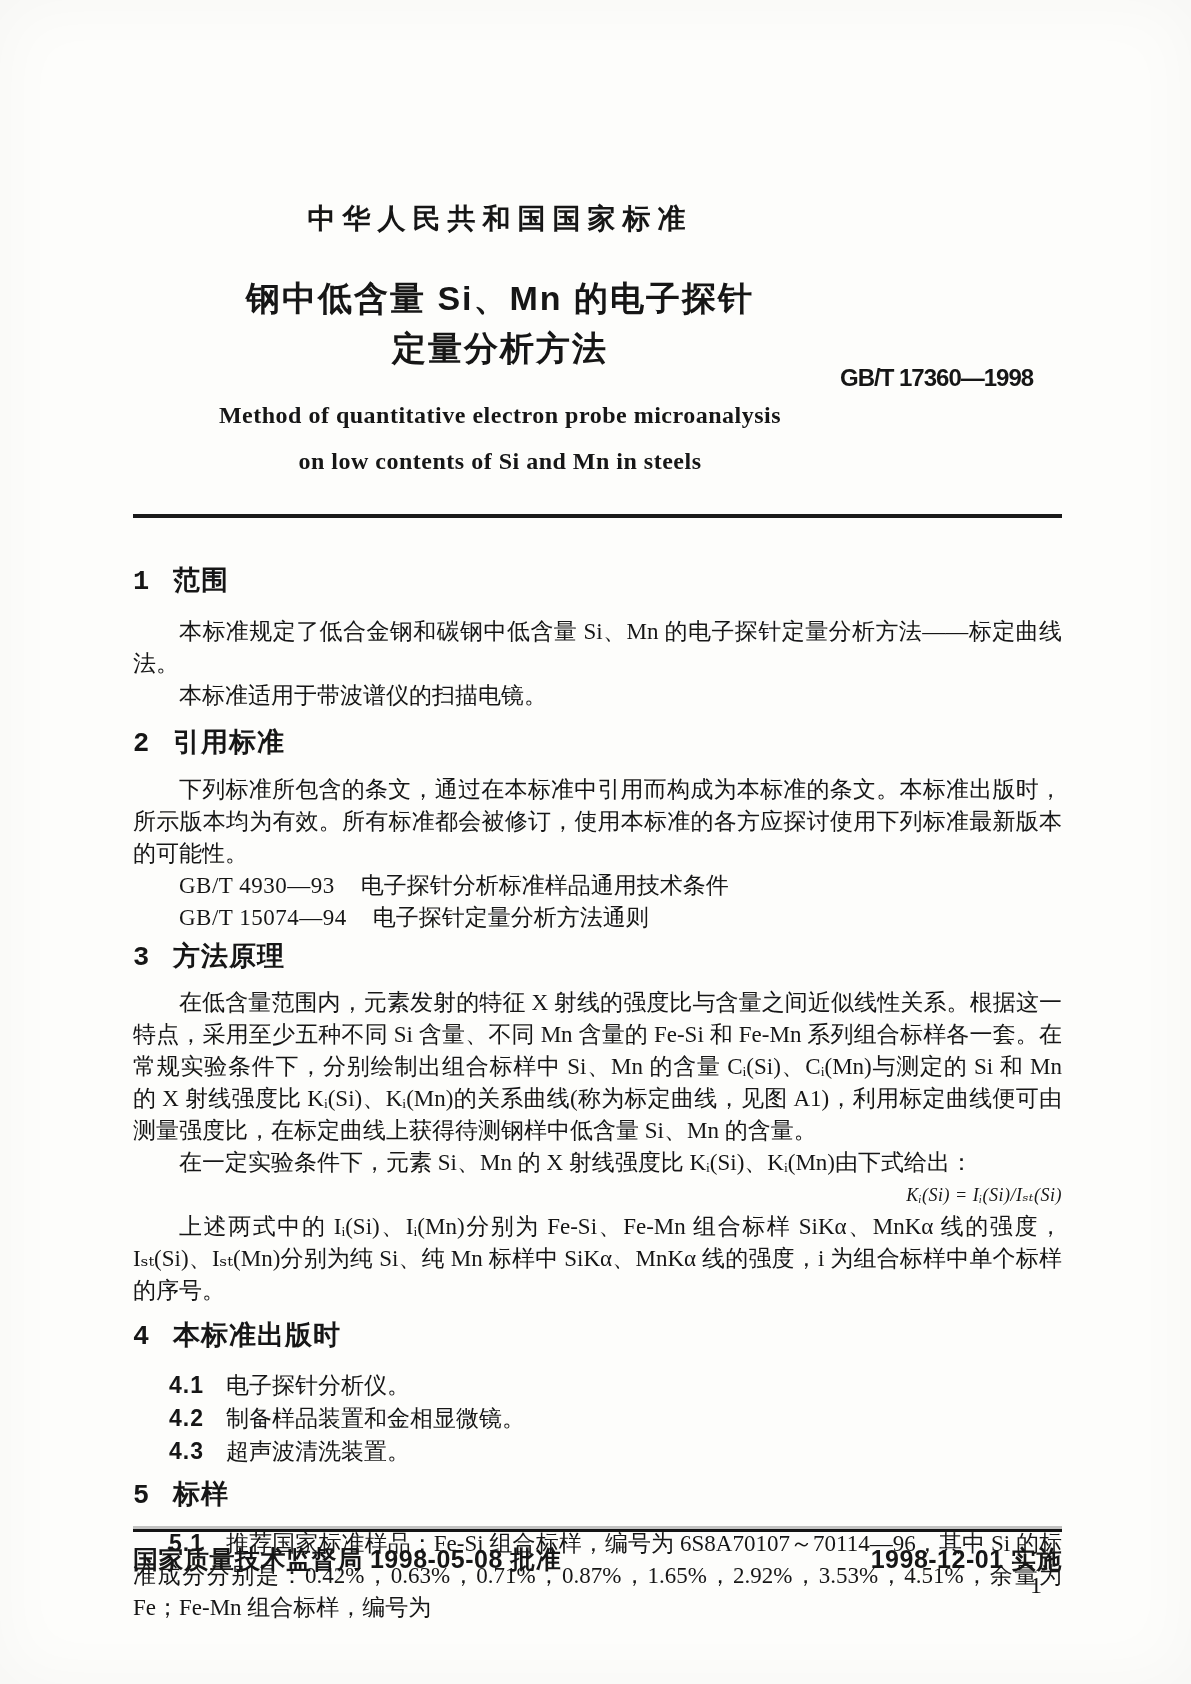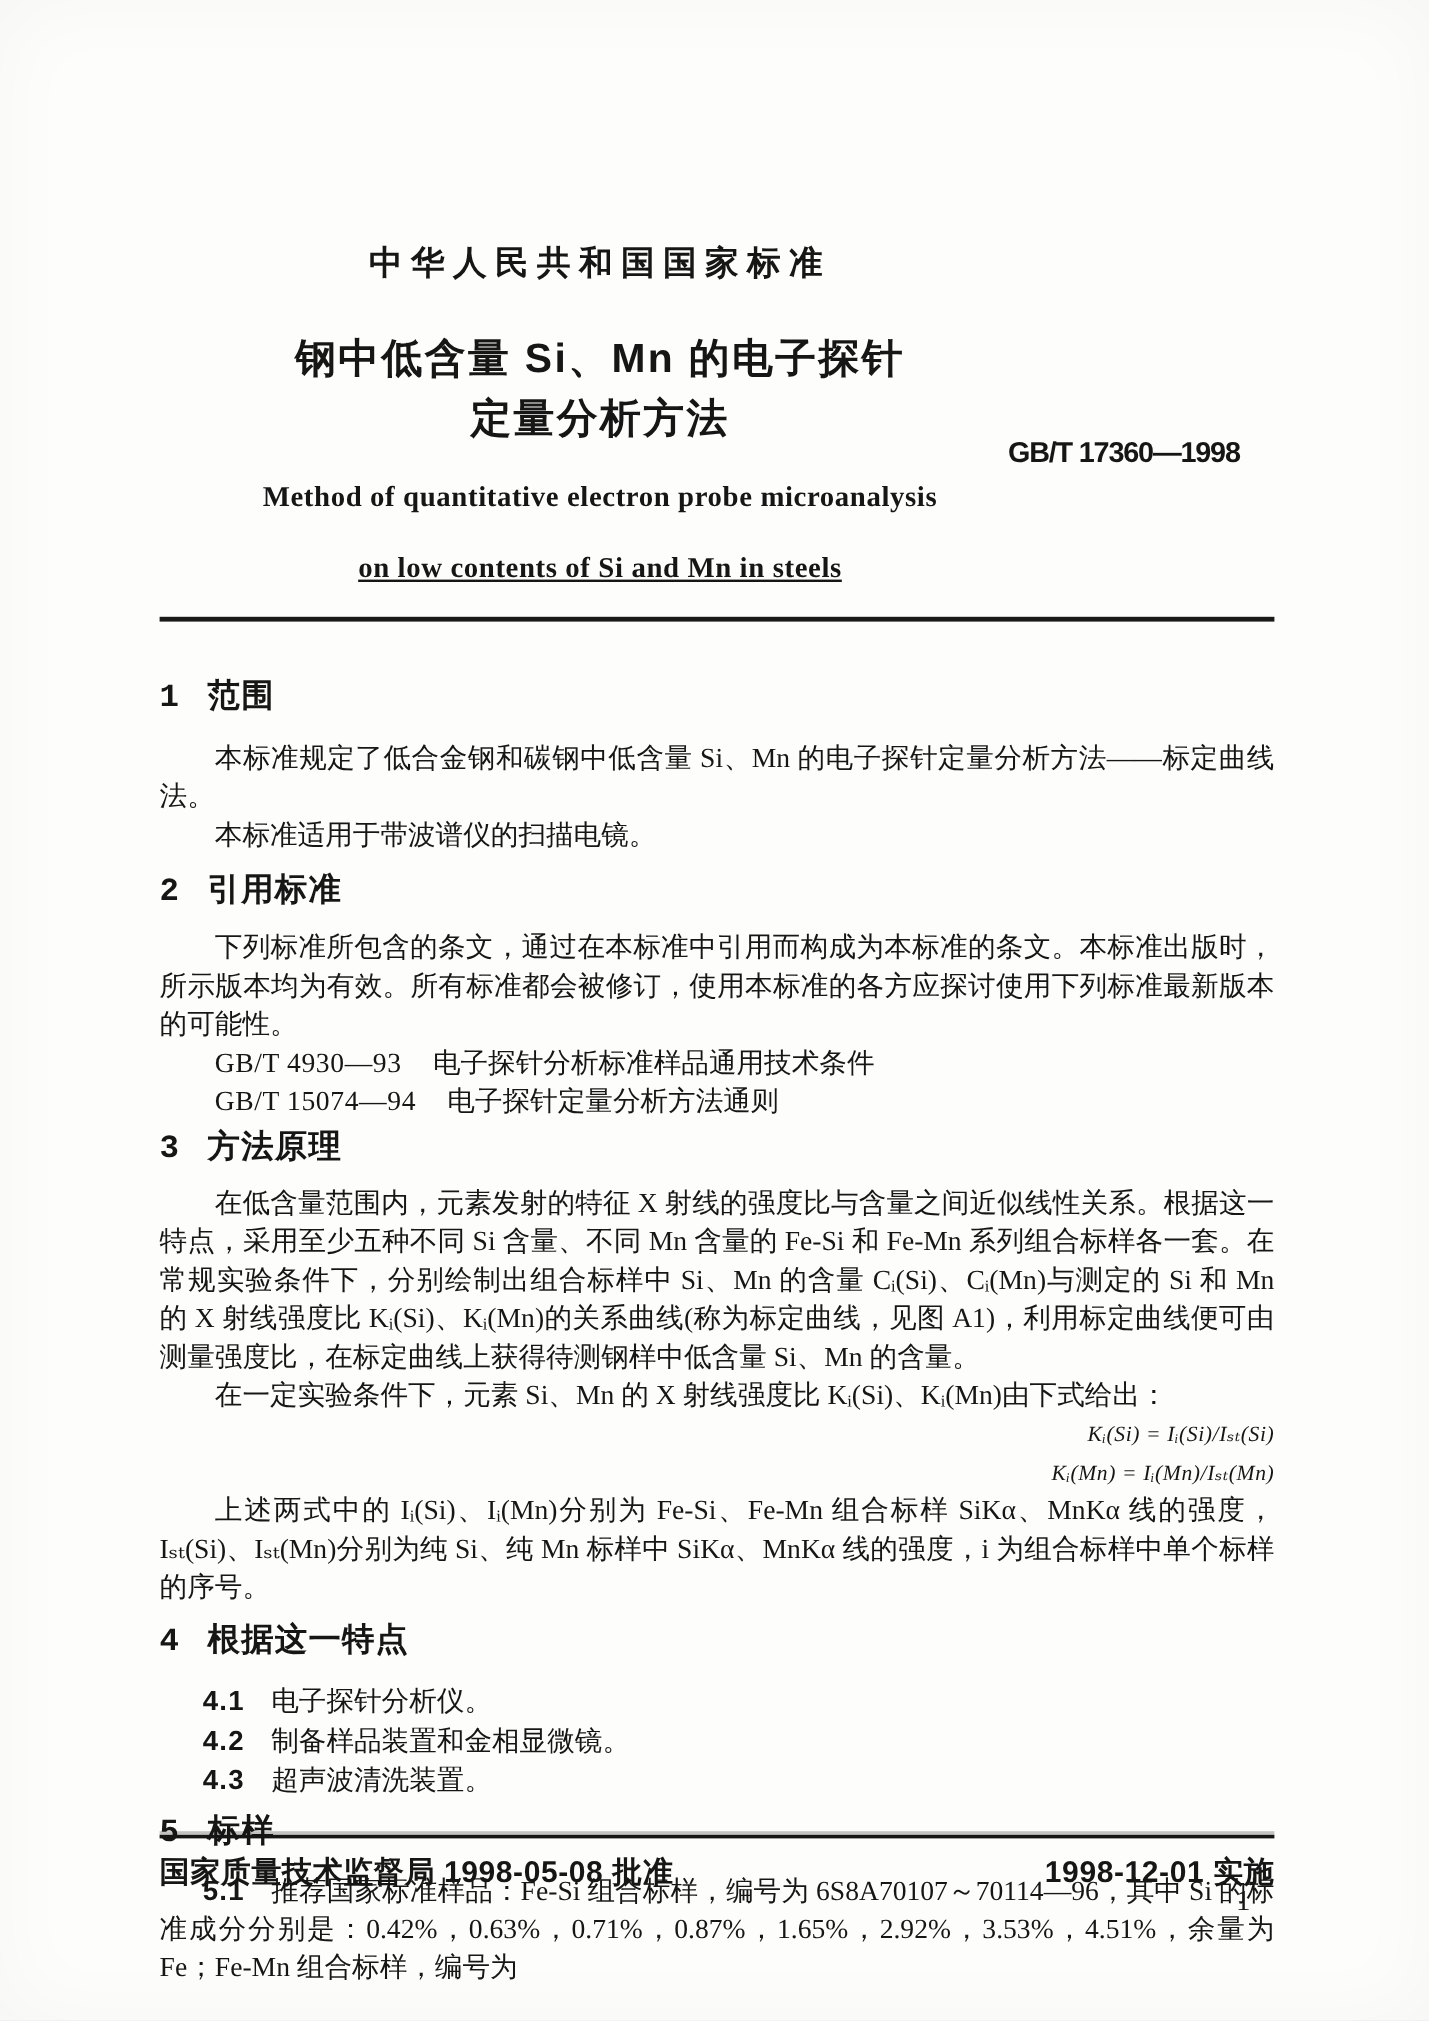--- a/index.html
+++ b/index.html
@@ -26,21 +26,21 @@
   }
   .title-zh-1{top:276px;}
   .title-zh-2{top:326px;}
   .std-code{
     position:absolute;left:840px;top:364px;
     font-family:"Liberation Sans","DejaVu Sans",sans-serif;
     font-weight:bold;font-size:24px;letter-spacing:-1px;white-space:nowrap;
   }
   .title-en{font-weight:bold;font-size:24px;letter-spacing:0.5px;}
   .title-en-1{top:402px;}
-  .title-en-2{top:461px;text-decoration:underline;}
+  .title-en-2{top:448px;}
   .rule-top{
     position:absolute;left:133px;top:514px;width:929px;height:4px;
     background:#1a1a1a;
   }
   
   .body{
     position:absolute;left:133px;top:538px;width:929px;
     font-size:23px;line-height:32px;
   }
   .sec-heading{
@@ -132,25 +132,24 @@
     <p class="ref-row">
       <span class="ref-code">GB/T 15074—94</span><span class="ref-title">电子探针定量分析方法通则</span>
     </p>
 
     <h2 class="sec-heading mt-h3">
       <span class="sec-num">3</span><span class="sec-title">方法原理</span>
     </h2>
     <p class="para mt-p3">在低含量范围内，元素发射的特征 X 射线的强度比与含量之间近似线性关系。根据这一特点，采用至少五种不同 Si 含量、不同 Mn 含量的 Fe-Si 和 Fe-Mn 系列组合标样各一套。在常规实验条件下，分别绘制出组合标样中 Si、Mn 的含量 Cᵢ(Si)、Cᵢ(Mn)与测定的 Si 和 Mn 的 X 射线强度比 Kᵢ(Si)、Kᵢ(Mn)的关系曲线(称为标定曲线，见图 A1)，利用标定曲线便可由测量强度比，在标定曲线上获得待测钢样中低含量 Si、Mn 的含量。</p>
     <p class="para">在一定实验条件下，元素 Si、Mn 的 X 射线强度比 Kᵢ(Si)、Kᵢ(Mn)由下式给出：</p>
     <p class="formula mt-f">Kᵢ(Si) = Iᵢ(Si)/Iₛₜ(Si)</p>
-    <p class="formula">Kᵢ(Mn) = Iᵢ(Mn)/Iₛₜ(Mn)</p>
     <p class="para">上述两式中的 Iᵢ(Si)、Iᵢ(Mn)分别为 Fe-Si、Fe-Mn 组合标样 SiKα、MnKα 线的强度，Iₛₜ(Si)、Iₛₜ(Mn)分别为纯 Si、纯 Mn 标样中 SiKα、MnKα 线的强度，i 为组合标样中单个标样的序号。</p>
 
     <h2 class="sec-heading mt-h4">
-      <span class="sec-num">4</span><span class="sec-title">根据这一特点</span>
+      <span class="sec-num">4</span><span class="sec-title">本标准出版时</span>
     </h2>
     <p class="clause mt-c1">
       <span class="clause-num">4.1</span><span>电子探针分析仪。</span>
     </p>
     <p class="clause">
       <span class="clause-num">4.2</span><span>制备样品装置和金相显微镜。</span>
     </p>
     <p class="clause">
       <span class="clause-num">4.3</span><span>超声波清洗装置。</span>
     </p>

